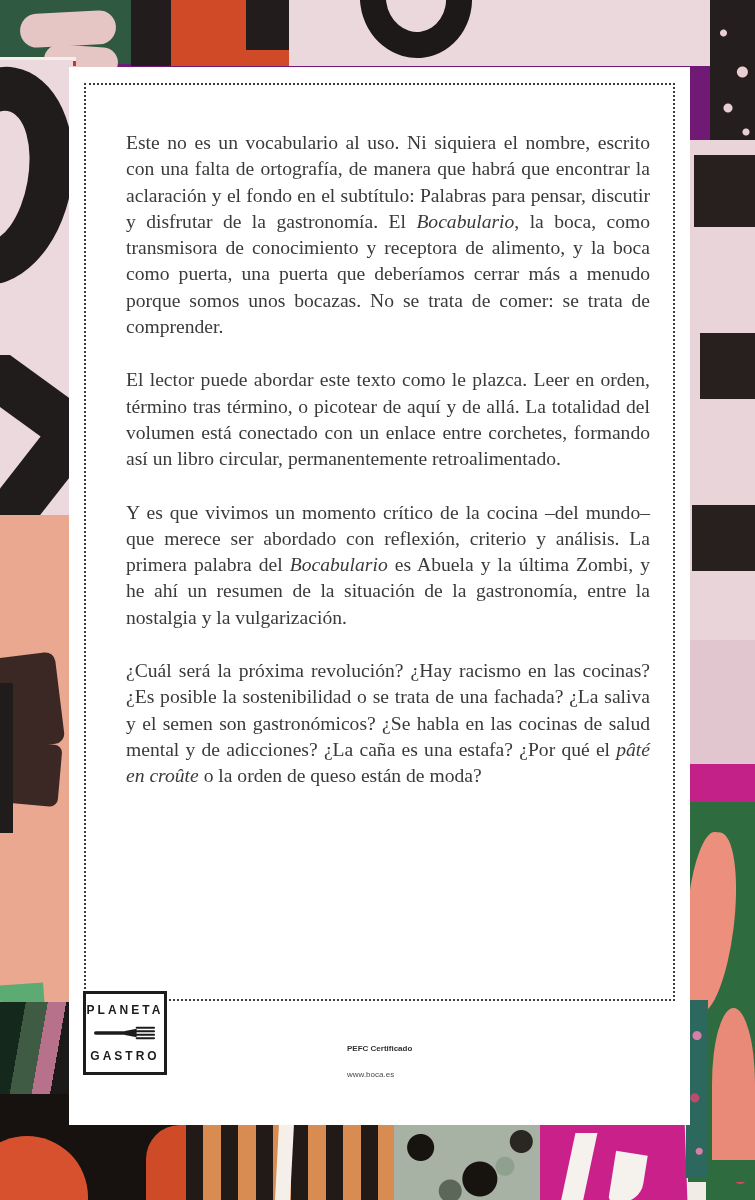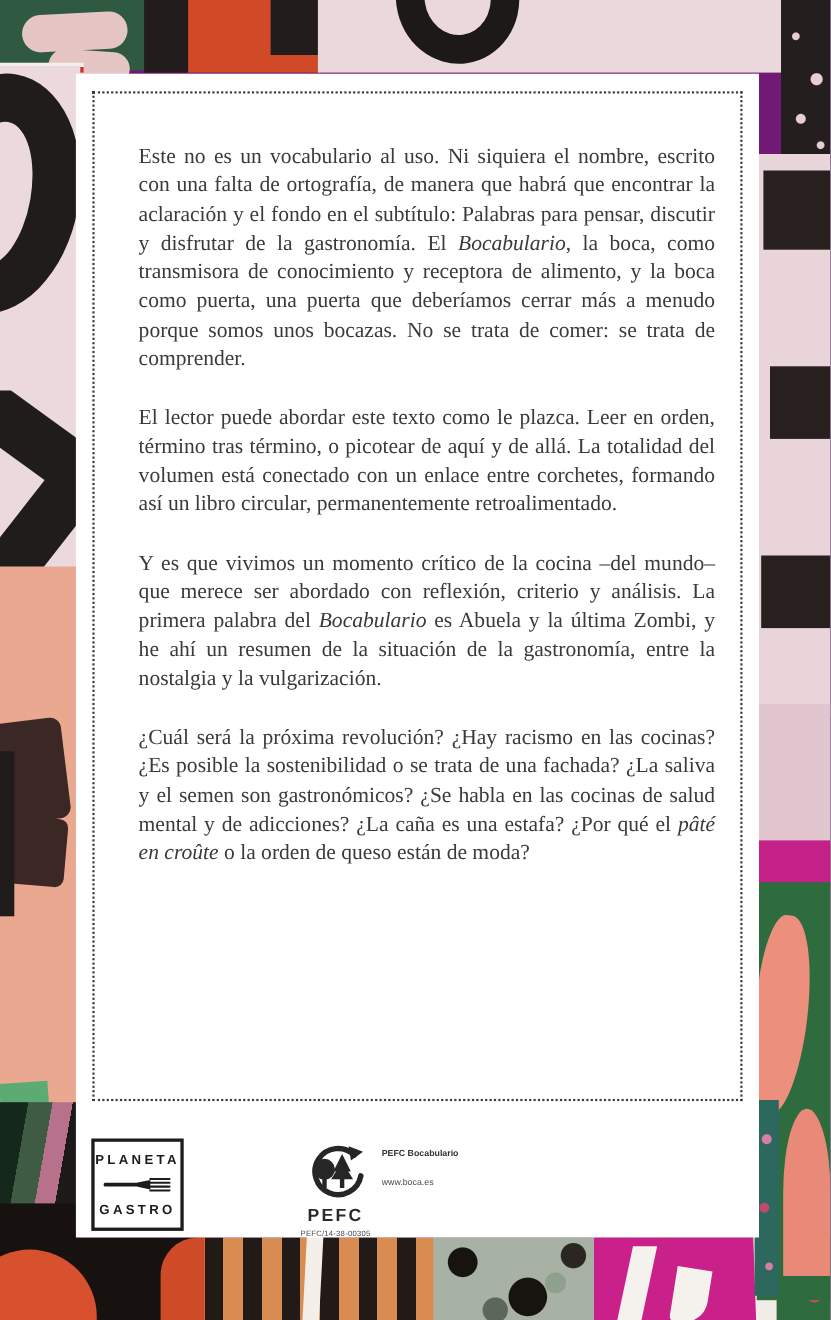--- a/index.html
+++ b/index.html
@@ -76,21 +76,21 @@
 
   
   .panel{position:absolute;left:69px;top:67px;width:621px;height:1058px;background:#ffffff;z-index:2;}
   .dotted-frame{position:absolute;left:15px;top:16px;width:591px;height:918px;border:2px dotted #3c3c3c;}
   .blurb{position:absolute;inset:0;padding:45px 23px 0 40px;
          font-size:19.6px;line-height:26.3px;color:#3a3a3a;text-align:justify;}
   .blurb p{margin:0 0 27px 0;}
   .blurb em{font-style:italic;}
 
   
-  .pg-logo{position:absolute;left:14px;top:968px;width:84px;height:84px;background:#fff;
+  .pg-logo{position:absolute;left:14px;top:924px;width:84px;height:84px;background:#fff;
            border:3px solid #1c1c1c;display:flex;flex-direction:column;justify-content:space-between;
            align-items:center;padding:9px 4px;}
   .pg-logo .word{font-family:"Liberation Sans",sans-serif;font-weight:bold;font-size:12px;
                  letter-spacing:3px;color:#1c1c1c;white-space:nowrap;}
   .pg-logo svg{display:block;}
 
   .pefc{position:absolute;left:196px;top:974px;width:80px;text-align:center;
         font-family:"Liberation Sans",sans-serif;color:#2b2b2b;}
   .pefc .word{font-weight:bold;font-size:16px;letter-spacing:2px;margin-top:1px;}
   .pefc .code{font-size:7px;color:#4a4a4a;margin-top:4px;letter-spacing:0.2px;}
@@ -190,36 +190,21 @@
           <path d="M32 5 L44 2.6 L44 11.4 L32 9 Z"></path>
           <rect x="43" y="0.6" width="20" height="2" rx="1"></rect>
           <rect x="43" y="4.2" width="20" height="2" rx="1"></rect>
           <rect x="43" y="7.8" width="20" height="2" rx="1"></rect>
           <rect x="43" y="11.4" width="20" height="2" rx="1"></rect>
         </svg>
       </span>
       <span class="word">GASTRO</span>
     </div>
 
-    <div class="pefc">
-      <span>
-        <svg width="58" height="50" viewBox="0 0 58 50">
-          <path d="M46 9 A21 21 0 1 0 52 28" fill="none" stroke="#262626" stroke-width="5" stroke-linecap="round"></path>
-          <polygon points="41,1 54,6 43,14" fill="#262626"></polygon>
-          <circle cx="19" cy="22" r="9.5" fill="#262626"></circle>
-          <rect x="17" y="28" width="4" height="11" fill="#262626"></rect>
-          <polygon points="35,8 43,24 27,24" fill="#262626"></polygon>
-          <polygon points="35,15 45,31 25,31" fill="#262626"></polygon>
-          <rect x="33" y="30" width="4" height="9" fill="#262626"></rect>
-        </svg>
-      </span>
-      <div class="word">PEFC</div>
-      <div class="code">PEFC/14-38-00305</div>
-    </div>
 
     <div class="pefc-text">
-      <div class="t1">PEFC Bocabulario</div>
+      <div class="t1">PEFC Certificado</div>
       <div class="t3">www.boca.es</div>
     </div>
 
 
   </div>
 </div>
 
 </body></html>

